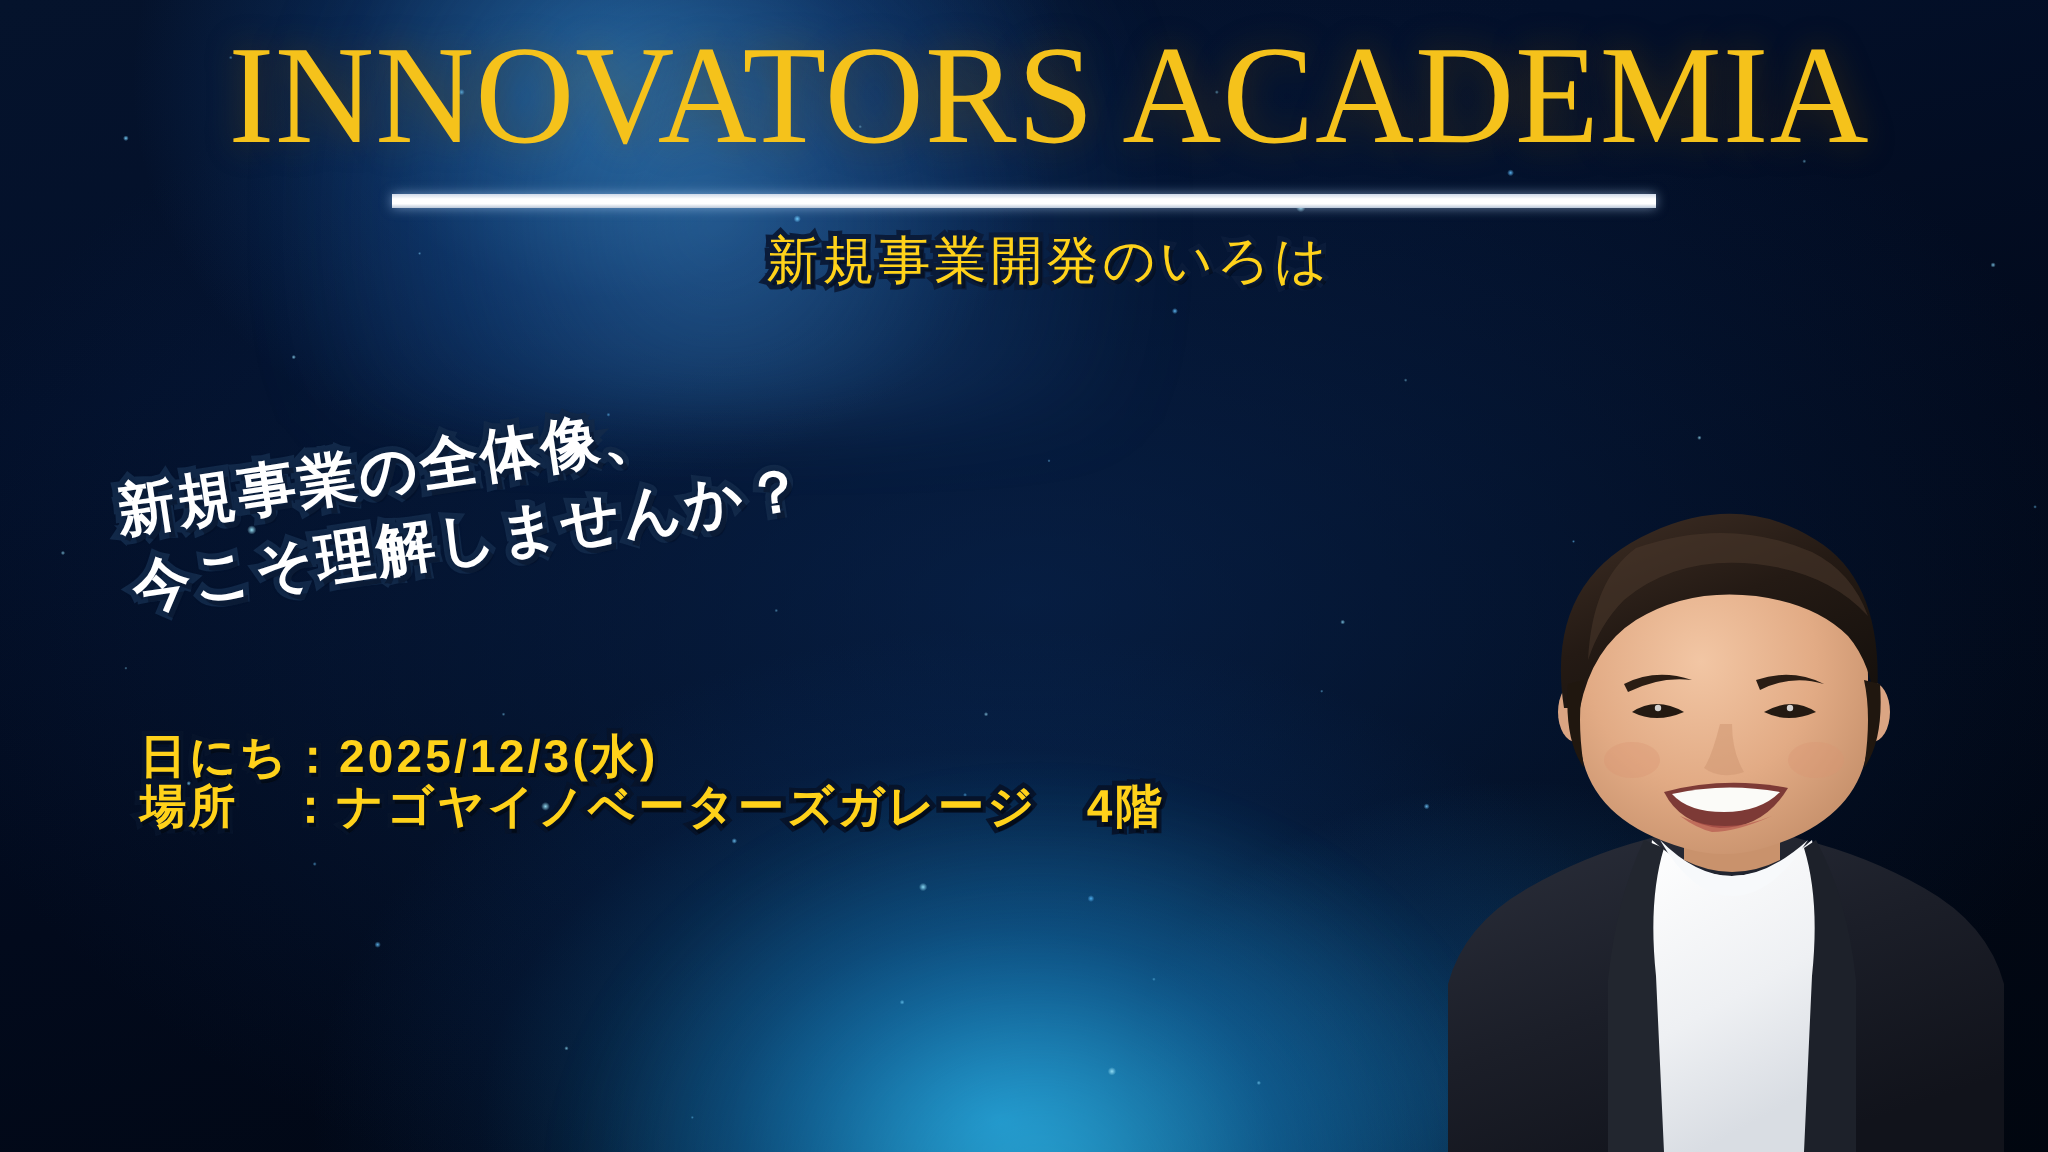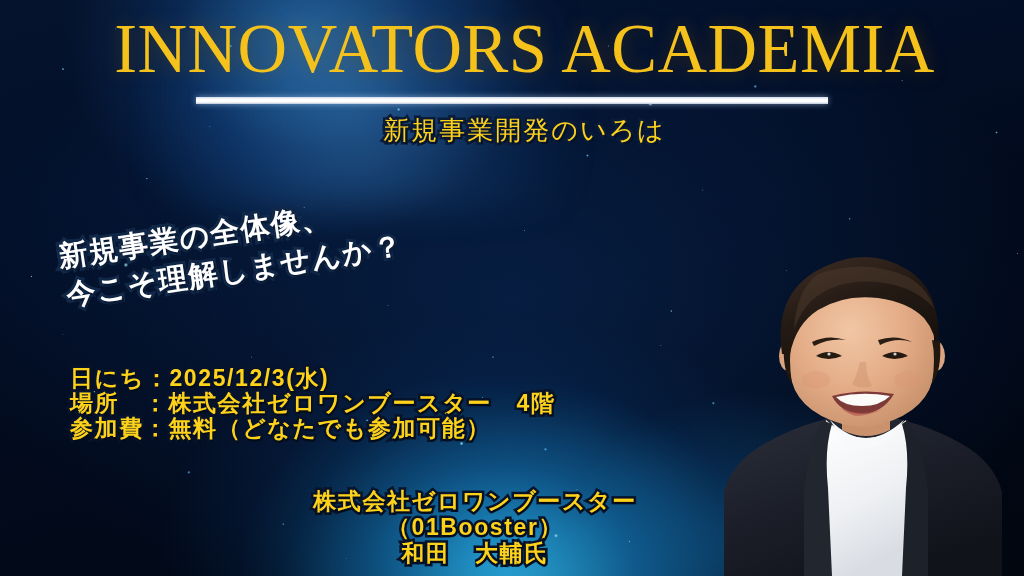--- a/index.html
+++ b/index.html
@@ -228,29 +228,23 @@
     <div class="line1">新規事業開発のいろは</div>
   </div>
 
   <div id="callout">
     <div class="c-line1">新規事業の全体像、</div>
     <div class="c-line2">今こそ理解しませんか？</div>
   </div>
 
   <div id="details">
     <span class="row">日にち：2025/12/3(水)</span>
-    <span class="row">場所　：株式会社ゼロワンブースター　4階</span>
-    <span class="row">参加費：無料（どなたでも参加可能）</span>
+    <span class="row">場所　：ナゴヤイノベーターズガレージ　4階</span>
   </div>
 
-  <div id="presenter">
-    <span class="p-line">株式会社ゼロワンブースター</span>
-    <span class="p-line">（01Booster）</span>
-    <span class="p-line">和田　大輔氏</span>
-  </div>
 
   <div id="speaker">
     <svg width="302" height="338" viewBox="0 0 302 338" xmlns="http://www.w3.org/2000/svg">
       <defs>
         <clipPath id="cutout">
           <path d="M4 338 L4 250 Q14 222 44 206 Q70 192 96 184 L110 178 L150 178 L166 184
                    Q196 192 224 206 Q252 222 258 250 L258 338 Z
                    M60 120 Q52 60 104 34 Q140 16 176 34 Q222 58 214 122 L214 160
                    Q206 196 138 200 Q72 196 64 160 Z"></path>
         </clipPath>

